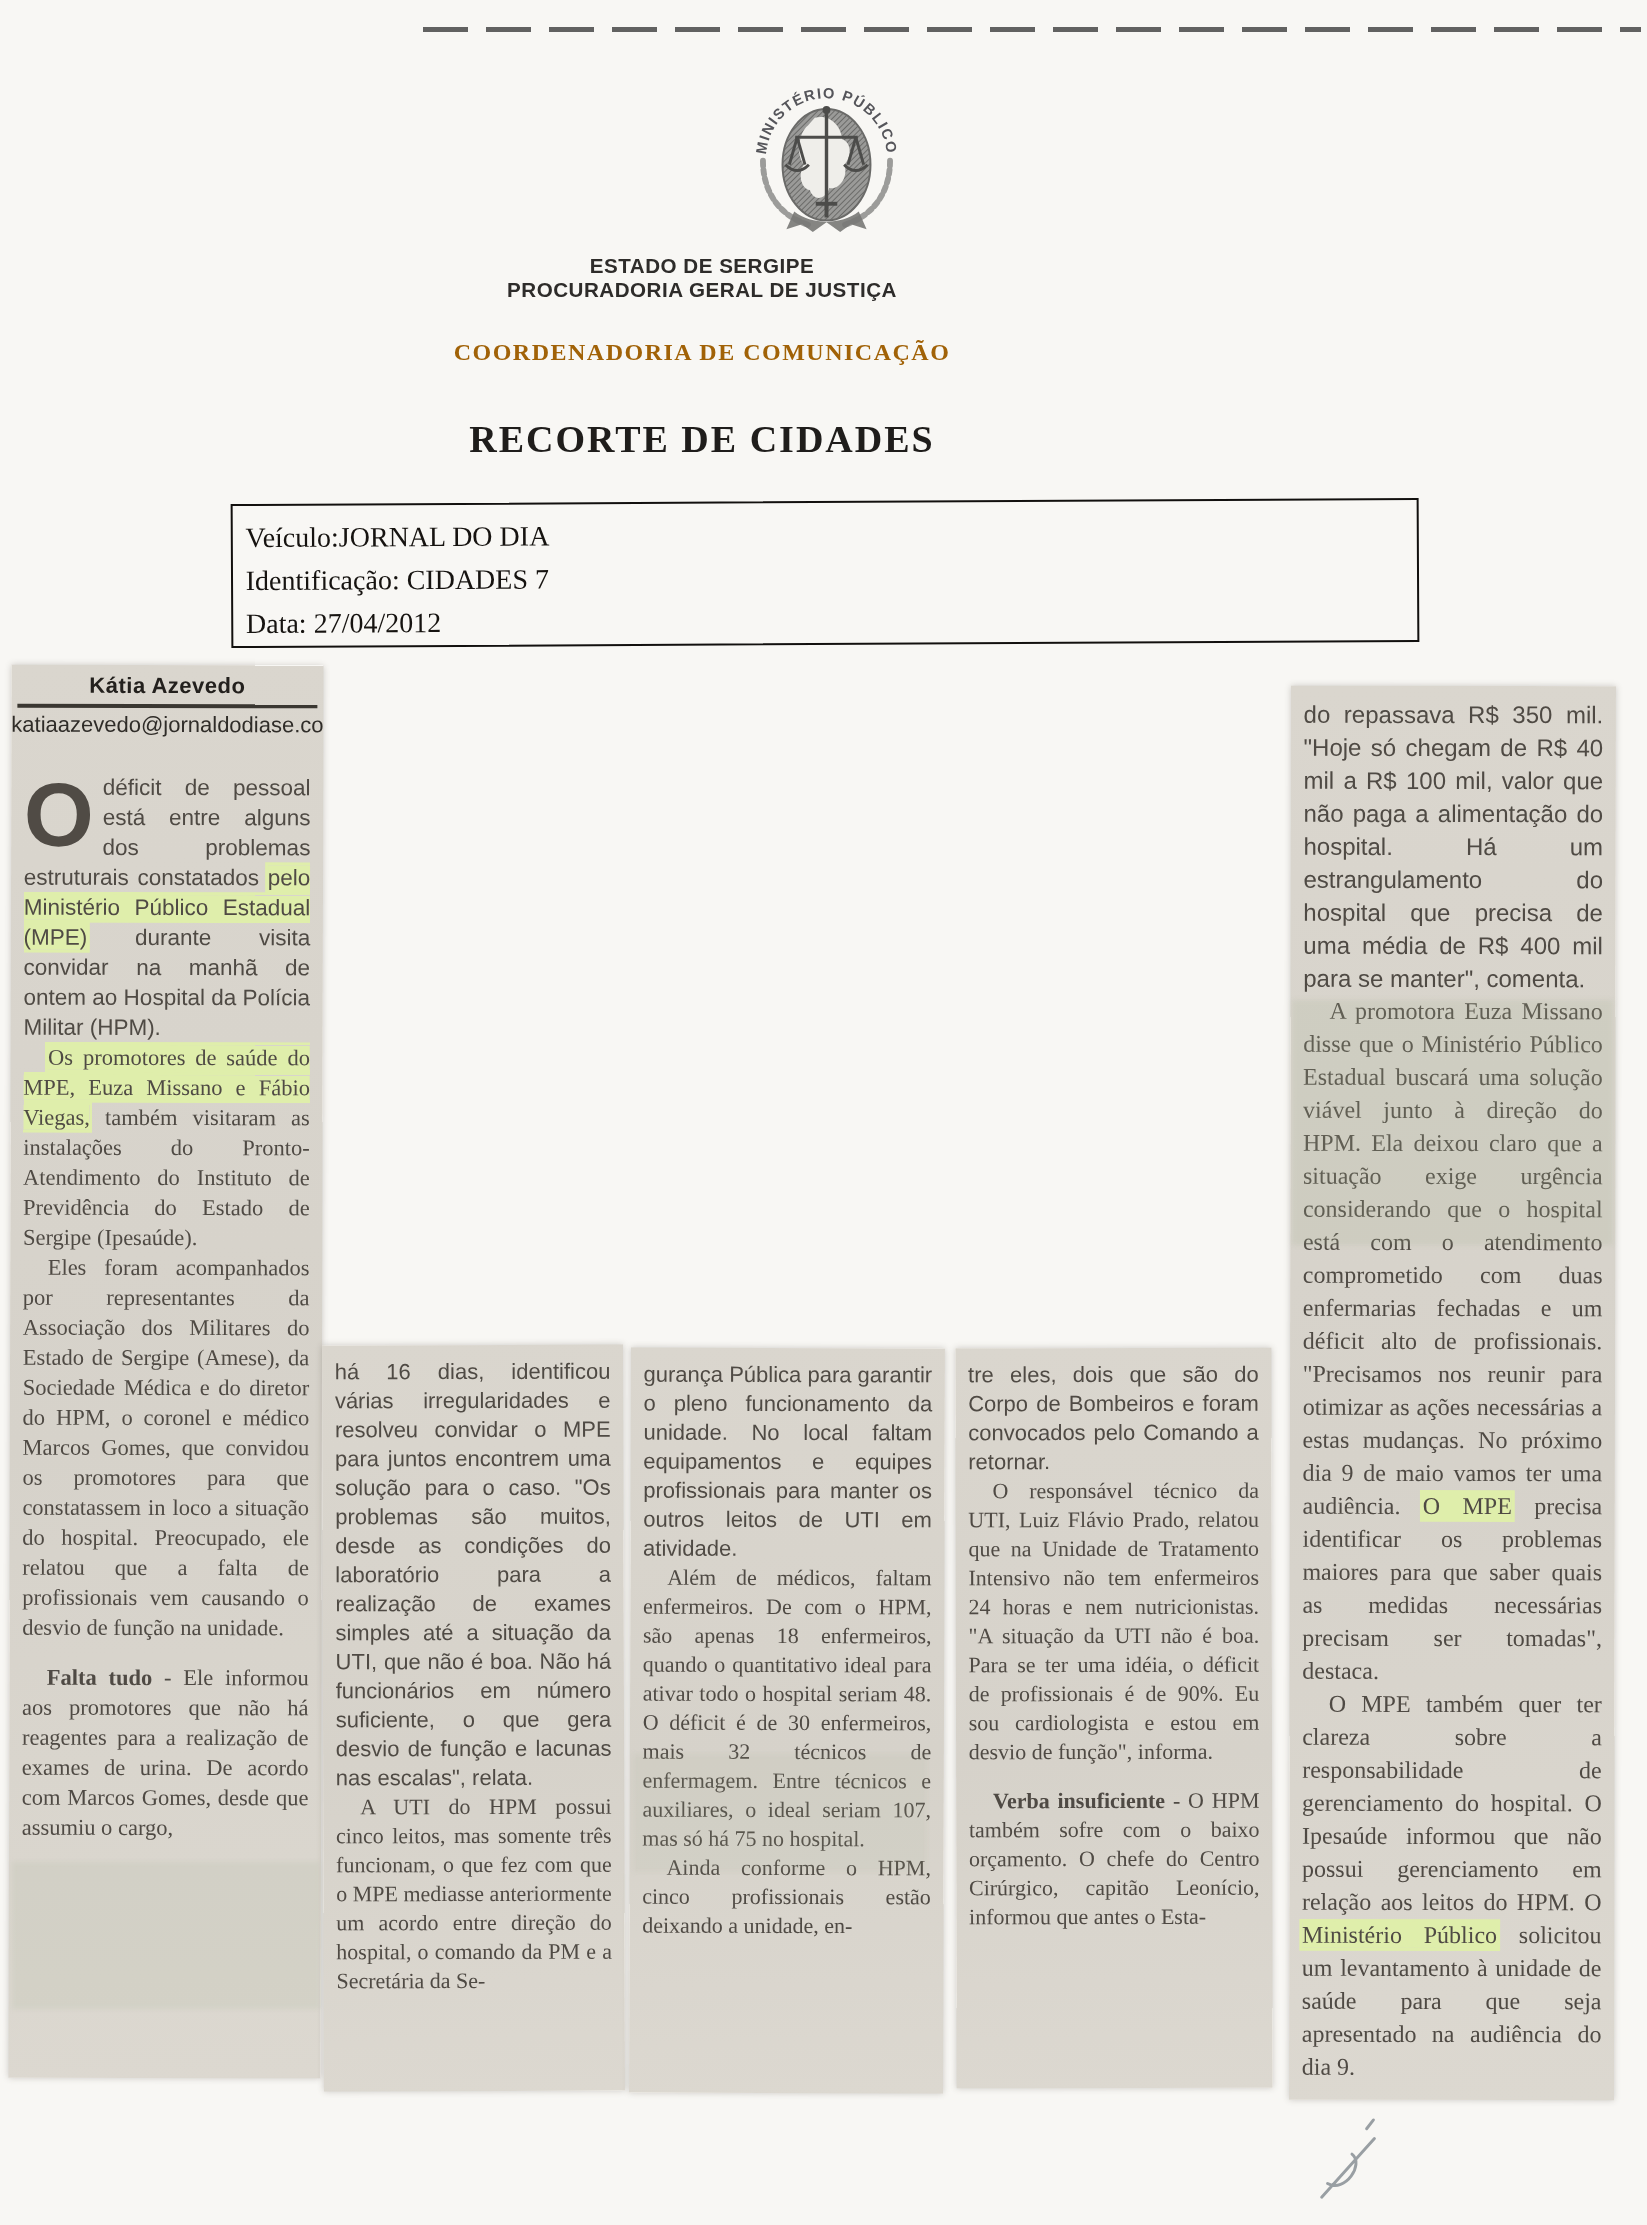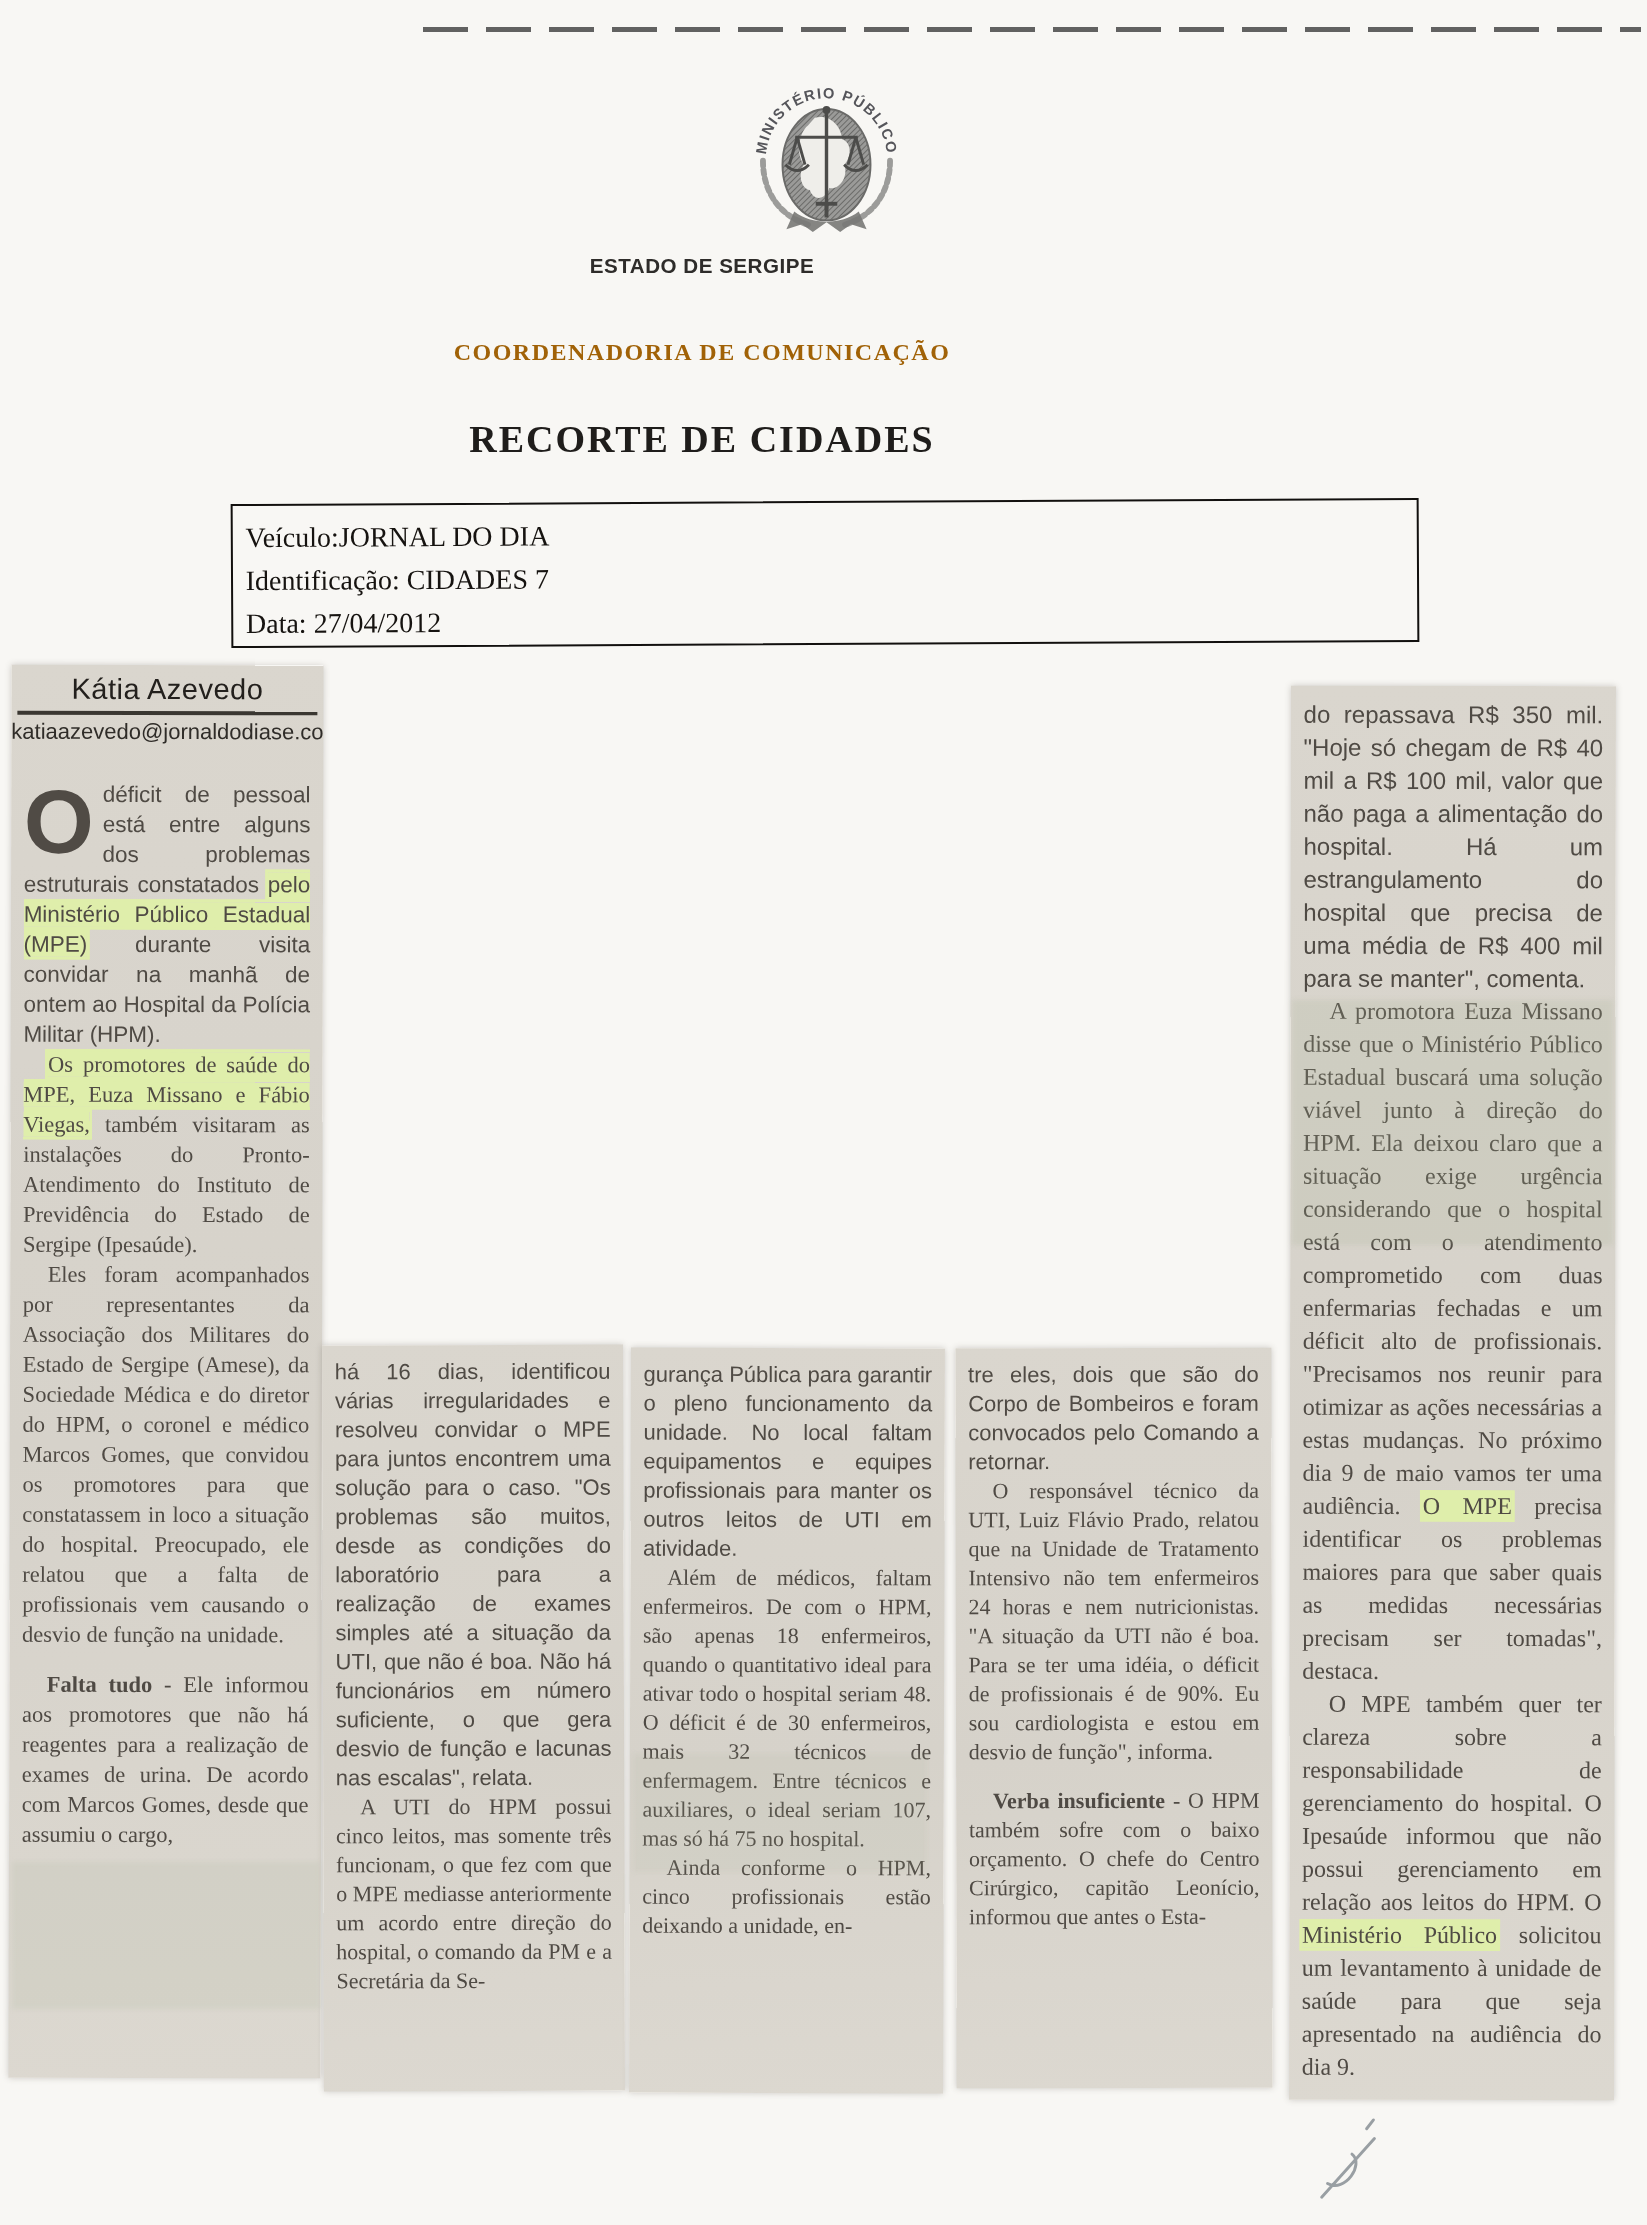--- a/index.html
+++ b/index.html
@@ -34,21 +34,21 @@
     color:var(--ink,#4f4a44); overflow:hidden; box-sizing:border-box;
   }
   .clip1{ left:9.8px;  top:665px;  width:312px; height:1413px; transform:rotate(.12deg);}
   .clip2{ left:323px; top:1345px; width:301px; height:746px;  transform:rotate(-.15deg);}
   .clip3{ left:630px; top:1348px; width:314px; height:745px;  transform:rotate(.15deg);}
   .clip4{ left:956px; top:1348px; width:316px; height:740px;  transform:rotate(-.1deg);}
   .clip5{ left:1290px;top:686px;  width:325px; height:1414px; transform:rotate(.08deg);}
   .clip .inner{ padding:0 12.7px; }
   
   .byline{ padding-top:7.8px; text-align:center; }
-  .byline-author{ font-size:29px; font-weight:normal; color:#23201d; letter-spacing:0.5px;}
+  .byline-author{ font-size:22px; font-weight:bold; color:#23201d; letter-spacing:0.5px;}
   .byline-rule{ height:3.9px; background:#3a3731; margin:4.9px 5.9px 4.9px; }
   .byline-email{ font-size:22px; color:#2f2c28; }
   
   .colbody{ margin-top:11.8px; }
   .clip1 .colbody{ margin-top:35px; font-size:22.5px;   line-height:30px; }
   .clip2 .colbody, .clip3 .colbody, .clip4 .colbody{ font-size:22px; line-height:29px; }
   .clip5 .colbody{ font-size:24px; line-height:33px; }
   .para{ margin:0; text-align:justify; }
   .para.ind{ text-indent:1.1em;font-family:Liberation Serif, serif; }
   .para.gap{ margin-top:20px; }
@@ -97,20 +97,21 @@
       <line x1="85" y1="144" x2="85" y2="158" stroke-width="4"></line>
     </g>
     <circle cx="85" cy="48" r="4" fill="#4c4c4a"></circle>
     <path d="M52,152 C70,166 100,166 118,152 L126,170 L110,165 L99,173 L85,163 L71,173 L60,165 L44,170 Z" fill="#787876" opacity=".9"></path>
     <text font-family="Liberation Sans, sans-serif" font-size="15" font-weight="bold" letter-spacing="1.5" fill="#55555a">
       <textPath href="#arcpath" xlink:href="#arcpath" startOffset="50%" text-anchor="middle">MINISTÉRIO PÚBLICO</textPath>
     </text>
   </svg>
 
   <div class="lh-line org1">ESTADO DE SERGIPE</div>
+  <div class="lh-line org2">PROCURADORIA GERAL DE JUSTIÇA</div>
   <div class="lh-line dept">COORDENADORIA DE COMUNICAÇÃO</div>
   <div class="lh-line doc-title">RECORTE DE CIDADES</div>
 
   <div class="metabox">
     <div>Veículo:JORNAL DO DIA</div>
     <div>Identificação: CIDADES 7</div>
     <div>Data: 27/04/2012</div>
   </div>
 
   <section class="clip clip1">

